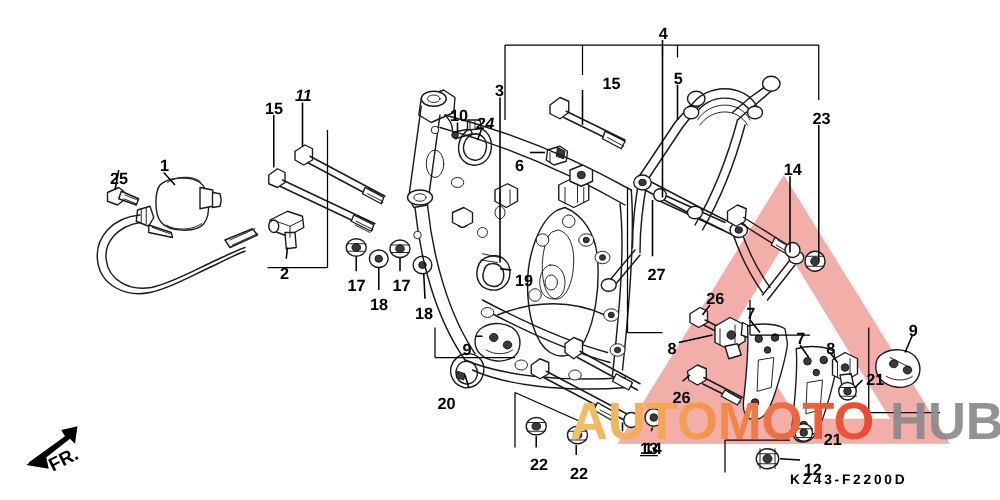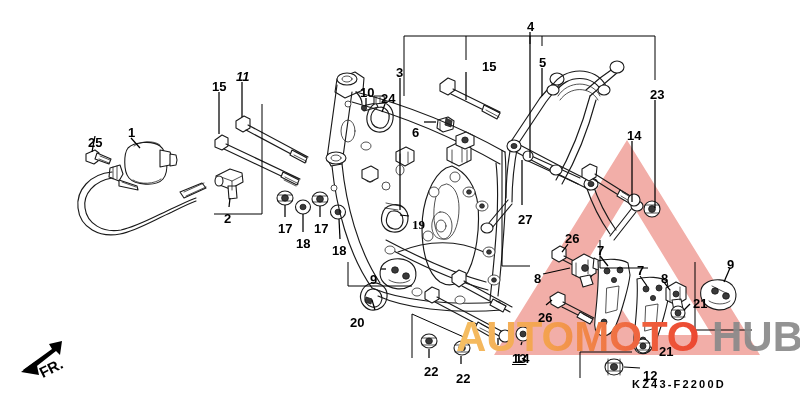--- a/index.html
+++ b/index.html
@@ -532,24 +532,24 @@
       <div class="callout" style="left: 88px; top: 124px; margin-top: 12px;">25</div>
       <div class="callout" style="left: 128px; top: 126px;">1</div>
       <div class="callout" style="left: 224px; top: 212px;">2</div>
       <div class="callout" style="left: 212px; top: 80px;">15</div>
       <div class="callout" style="left: 236px; top: 70px; font-style: italic;">11</div>
       <div class="callout" style="left: 278px; top: 222px;">17</div>
       <div class="callout" style="left: 296px; top: 237px;">18</div>
       <div class="callout" style="left: 314px; top: 222px;">17</div>
       <div class="callout" style="left: 332px; top: 244px;">18</div>
       <div class="callout" style="left: 360px; top: 86px;">10</div>
-      <div class="callout" style="left: 381px; top: 92px;">24</div>
+      <div class="callout" style="left: 381px; top: 92px; font-style: italic;">24</div>
       <div class="callout" style="left: 396px; top: 66px;">3</div>
       <div class="callout" style="left: 412px; top: 126px;">6</div>
-      <div class="callout" style="left: 412px; top: 218px; font-family: Liberation Serif, serif;">19</div>
+      <div class="callout" style="left: 412px; top: 218px;">19</div>
       <div class="callout" style="left: 350px; top: 316px;">20</div>
       <div class="callout" style="left: 370px; top: 273px;">9</div>
       <div class="callout" style="left: 482px; top: 60px;">15</div>
       <div class="callout" style="left: 527px; top: 20px;">4</div>
       <div class="callout" style="left: 539px; top: 56px;">5</div>
       <div class="callout" style="left: 650px; top: 88px;">23</div>
       <div class="callout" style="left: 627px; top: 129px;">14</div>
       <div class="callout" style="left: 518px; top: 213px; text-align: right;">27</div>
       <div class="callout" style="left: 424px; top: 365px;">22</div>
       <div class="callout" style="left: 456px; top: 372px;">22</div>

